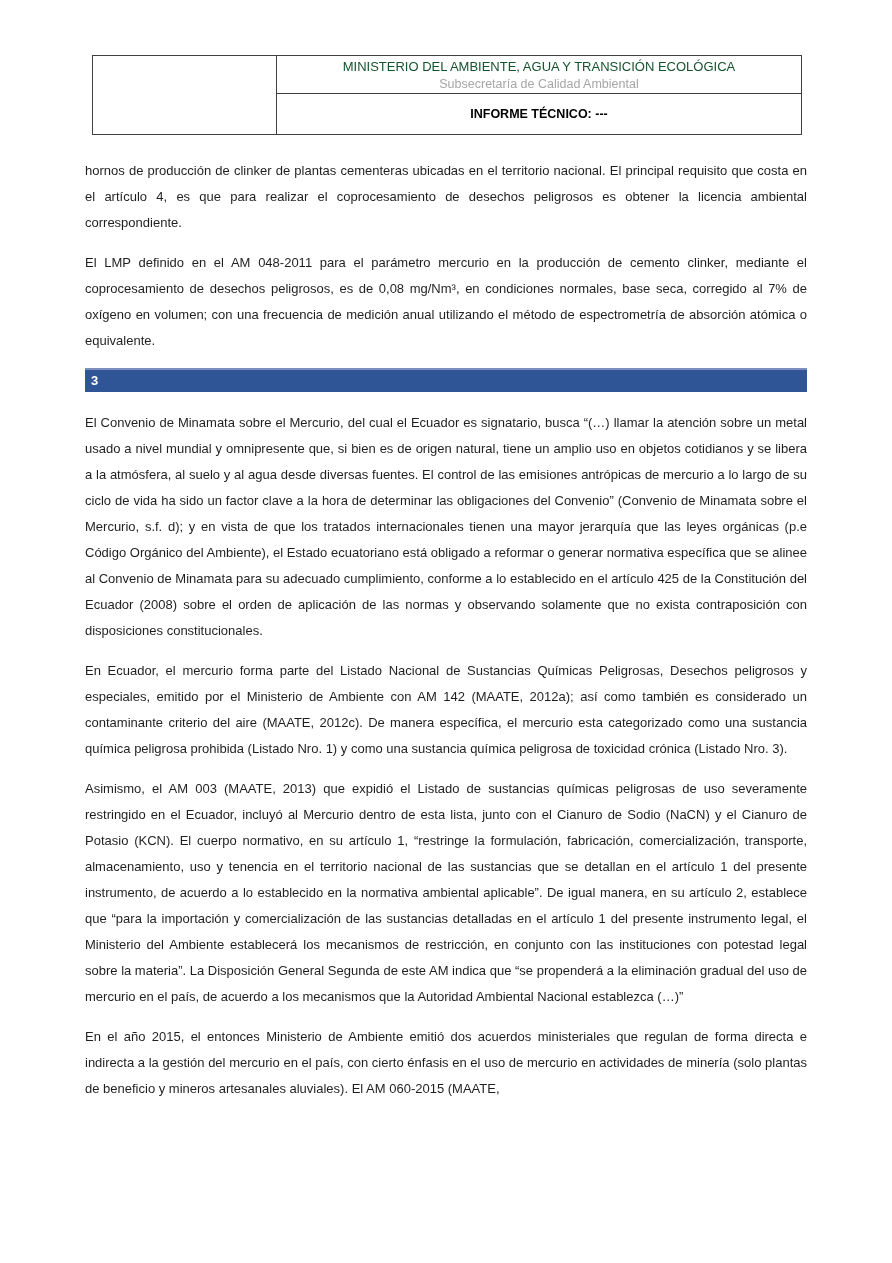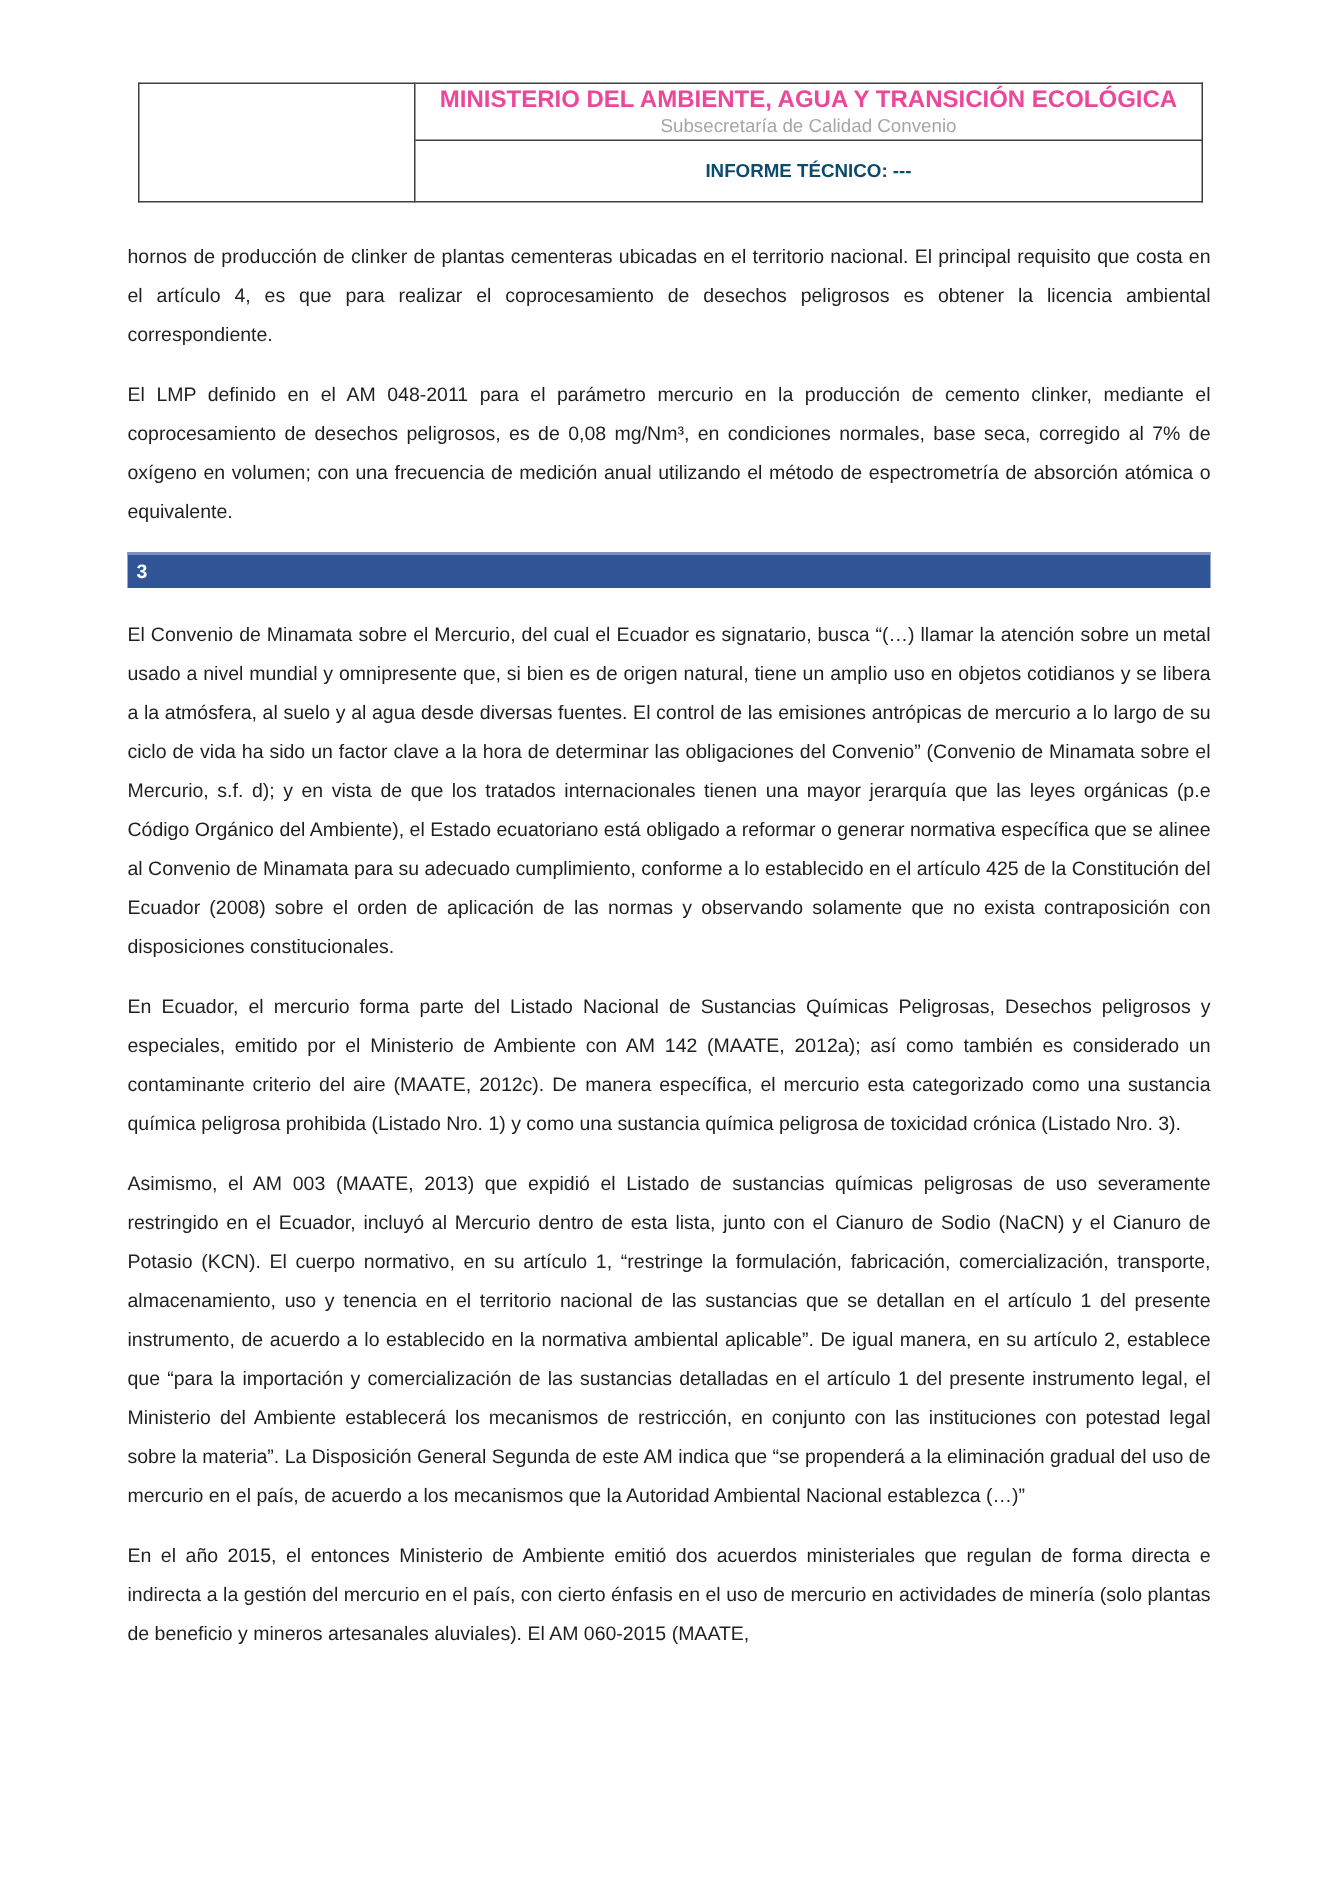--- a/index.html
+++ b/index.html
@@ -28,40 +28,40 @@
     vertical-align: middle;
     padding: 0;
   }
   .logo-cell { width: 183px; }
   .title-cell {
     text-align: center;
     padding: 5px 8px 3px 8px;
     height: 37px;
   }
   .ministry-title {
-    font-weight: bold;
-    font-size: 16px;
-    color: #ec4899;
+    font-weight: normal;
+    font-size: 13px;
+    color: #14532d;
     line-height: 17px;
   }
   .ministry-subtitle {
     color: #a6a6a6;
     font-size: 12.5px;
     line-height: 16px;
     margin-top: 1px;
   }
   .report-cell {
     text-align: center;
     height: 40px;
     padding: 4px 8px;
   }
   .report-title {
     font-weight: bold;
     font-size: 12.5px;
-    color: #0c4a6e;
+    color: #000000;
   }
   .doc-body {
     margin: 23px 85px 0 85px;
     width: 722px;
   }
   .para {
     font-size: 13px;
     line-height: 26px;
     text-align: justify;
     margin: 0 0 14px 0;
@@ -90,21 +90,21 @@
 <body>
 
 <div class="page">
 
   <table class="header-table">
     <tbody>
       <tr>
         <td class="logo-cell" rowspan="2"></td>
         <td class="title-cell">
           <div class="ministry-title">MINISTERIO DEL AMBIENTE, AGUA Y TRANSICIÓN ECOLÓGICA</div>
-          <div class="ministry-subtitle">Subsecretaría de Calidad Convenio</div>
+          <div class="ministry-subtitle">Subsecretaría de Calidad Ambiental</div>
         </td>
       </tr>
       <tr>
         <td class="report-cell">
           <div class="report-title">INFORME TÉCNICO: ---</div>
         </td>
       </tr>
     </tbody>
   </table>
 

